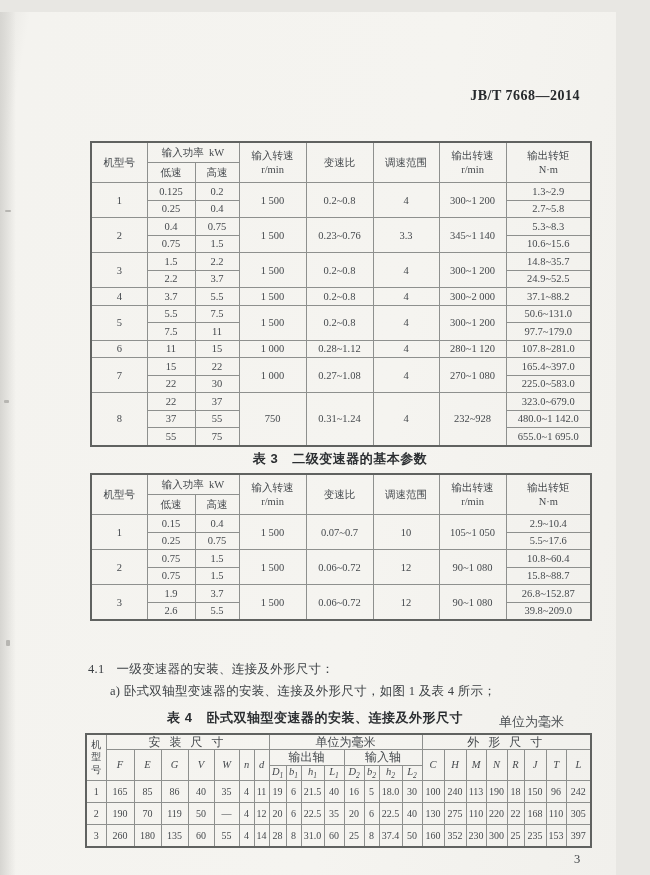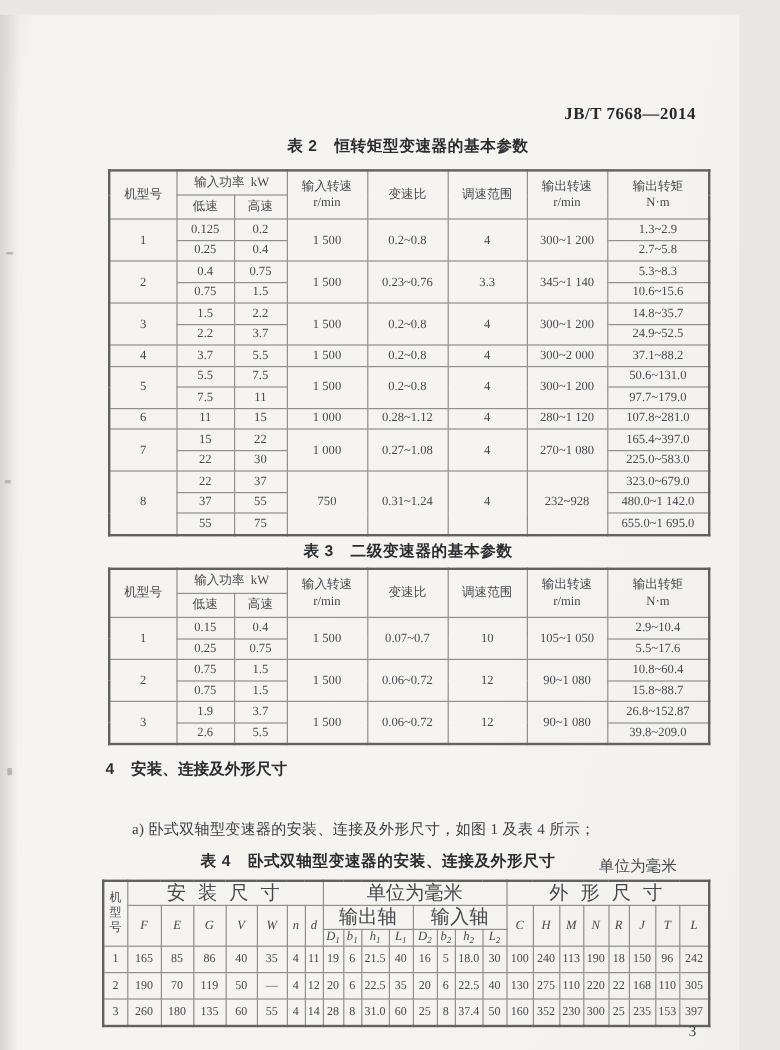--- a/index.html
+++ b/index.html
@@ -39,42 +39,39 @@
   .two-line div{line-height:1.3;}
   .sec-heading{
     position:absolute;left:88px;top:620px;
     font-family:"Liberation Sans","DejaVu Sans",sans-serif;
     font-weight:bold;font-size:13px;color:#2b2e31;
   }
   .sec-heading .num{margin-right:14px;}
   .body-line{position:absolute;font-size:12.5px;color:#3c4044;letter-spacing:.3px;}
   .body-line .num{margin-right:12px;}
   .unit-note{position:absolute;right:52px;top:701px;font-size:13px;color:#4a4e52;}
-  .t4 th{font-size:16px;line-height:1.2;}
+  .t4 th{font-size:12px;line-height:1.2;}
   .t4 td{height:21px;font-size:10px;}
   .t4 .vert{font-size:10px;line-height:1.25;}
   .t4 .it{font-style:italic;font-size:10.5px;}
   .t4 sub{font-size:7.5px;font-style:italic;}
   .grp{letter-spacing:3px;}
   .page-num{position:absolute;left:574px;top:840px;font-size:12.5px;color:#3c4044;}
 </style>
 </head>
 <body>
 
 <div class="page">
 
   <div class="scanmark" style="left:5px;top:198px;width:6px;height:2px;"></div>
   <div class="scanmark" style="left:4px;top:388px;width:5px;height:3px;"></div>
   <div class="scanmark" style="left:6px;top:628px;width:4px;height:6px;"></div>
 
   <div class="doc-ref">JB/T 7668—2014</div>
 
-  <div class="caption" style="top:101px;">
-    <span>表 2</span><span class="gap"></span><span>恒转矩型变速器的基本参数</span>
-  </div>
 
   <table class="ptable t23" style="left:90px;top:129px;width:500px;">
     <colgroup>
       <col style="width:56px">
         <col style="width:48px">
         <col style="width:44px">
         <col style="width:67px">
       <col style="width:67px">
         <col style="width:66px">
         <col style="width:67px">
@@ -304,22 +301,22 @@
           <td>26.8~152.87</td>
         </tr>
         <tr>
           <td>2.6</td>
           <td>5.5</td>
           <td>39.8~209.0</td>
         </tr>
       </tbody>
   </table>
 
-  <div class="sec-heading">
-    <span class="num">4</span><span>安装、连接及外形尺寸</span>
+  <div class="body-line" style="left:88px;top:649px;">
+    <span class="num">4.1</span><span>一级变速器的安装、连接及外形尺寸：</span>
   </div>
   <div class="body-line" style="left:110px;top:671px;">
     <span>a) 卧式双轴型变速器的安装、连接及外形尺寸，如图 1 及表 4 所示；</span>
   </div>
 
   <div class="caption" style="top:697px;left:85px;width:460px;">
     <span>表 4</span><span class="gap"></span><span>卧式双轴型变速器的安装、连接及外形尺寸</span>
   </div>
   <div class="unit-note">单位为毫米</div>
 

